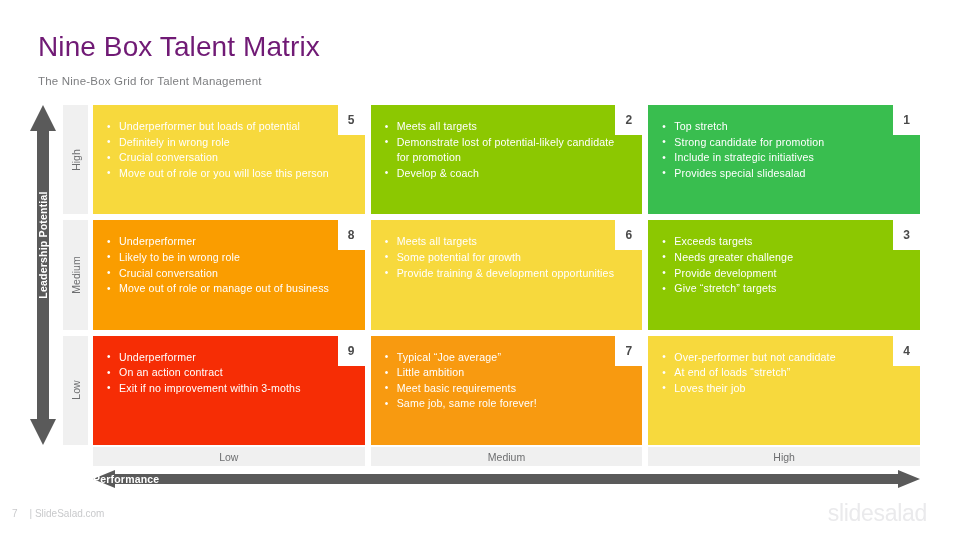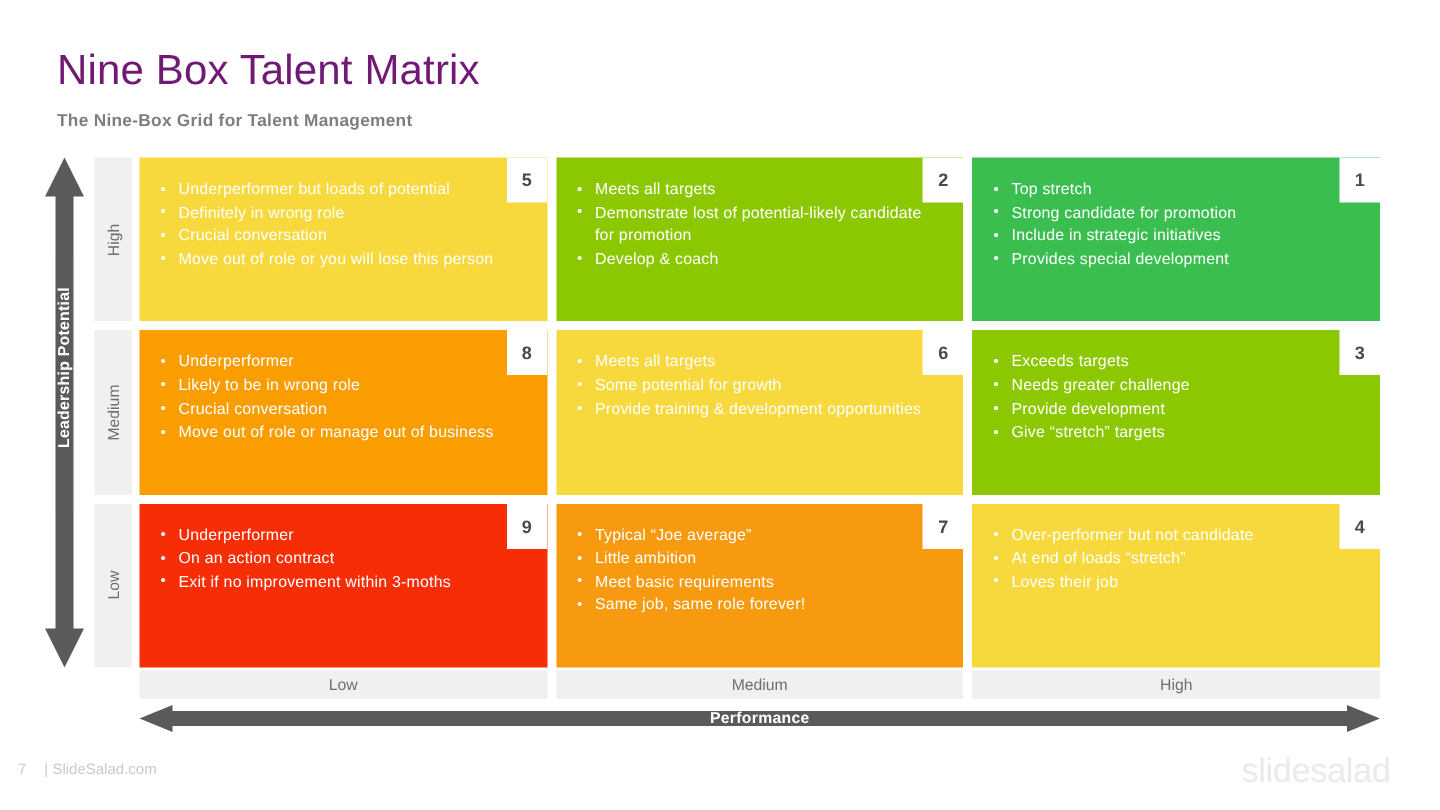--- a/index.html
+++ b/index.html
@@ -24,21 +24,21 @@
     font-weight: 400;
     color: #701a75;
     letter-spacing: 0.1px;
     line-height: 1.1;
   }
 
   #page-subtitle {
     margin-top: 12px;
     font-size: 11.5px;
     color: #7d7e80;
-    font-weight: 700;
+    font-weight: 400;
     letter-spacing: 0.2px;
   }
 
   
   #matrix {
     position: absolute;
     left: 30px;
     top: 105px;
     width: 890px;
     height: 340px;
@@ -183,21 +183,20 @@
     top: 470px;
     width: 827px;
     height: 18px;
   }
 
   #x-axis-label {
     position: absolute;
     left: 93px;
     top: 473px;
     width: 827px;
-    text-align: center;
     font-size: 10.5px;
     font-weight: bold;
     color: #ffffff;
     letter-spacing: 0.2px;
   }
 
   
   #footer-left {
     position: absolute;
     left: 12px;
@@ -268,21 +267,21 @@
         <li>Develop &amp; coach</li>
       </ul>
     </div>
 
     <div class="cell badge-pad" style="background: rgb(57, 190, 79);">
       <div class="cell-badge">1</div>
       <ul class="bullets">
         <li>Top stretch</li>
         <li>Strong candidate  for promotion</li>
         <li>Include  in strategic initiatives</li>
-        <li>Provides  special development</li>
+        <li>Provides  special slidesalad</li>
       </ul>
     </div>
 
     <div class="cell badge-pad" style="background: rgb(250, 157, 0);">
       <div class="cell-badge">8</div>
       <ul class="bullets">
         <li>Underperformer</li>
         <li>Likely  to be in wrong  role</li>
         <li>Crucial  conversation</li>
         <li>Move out of role or manage out of business</li>

